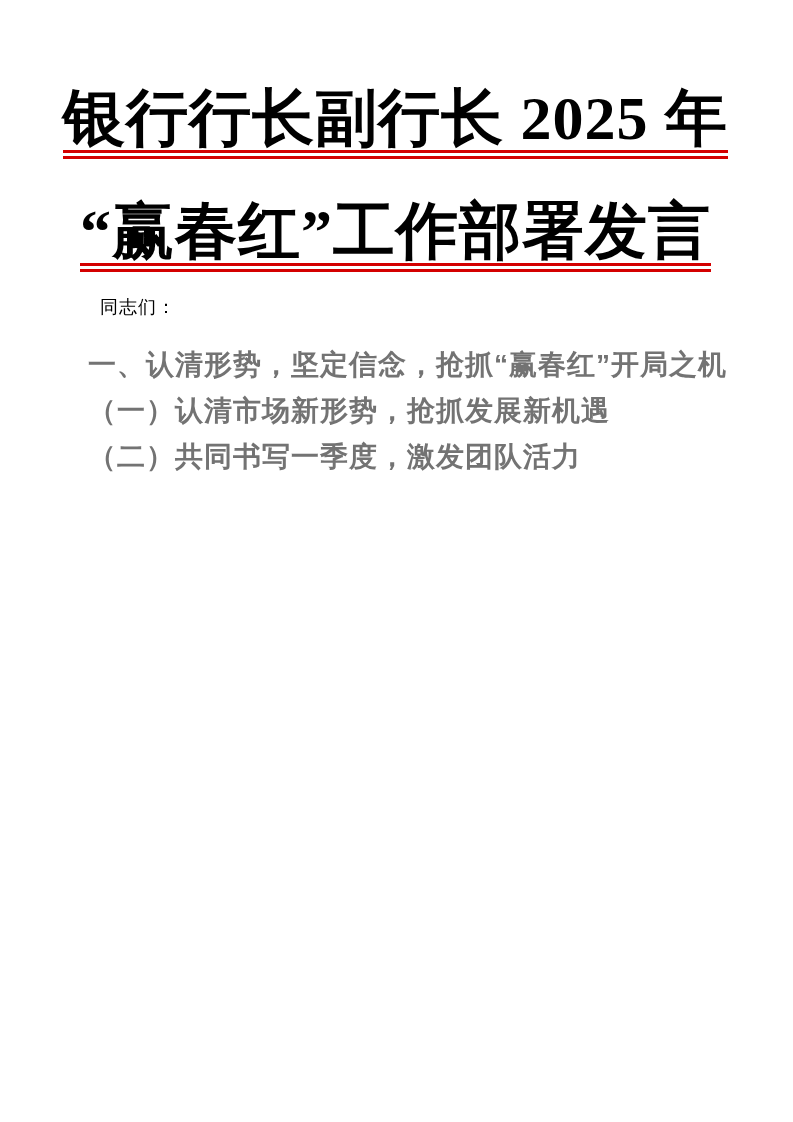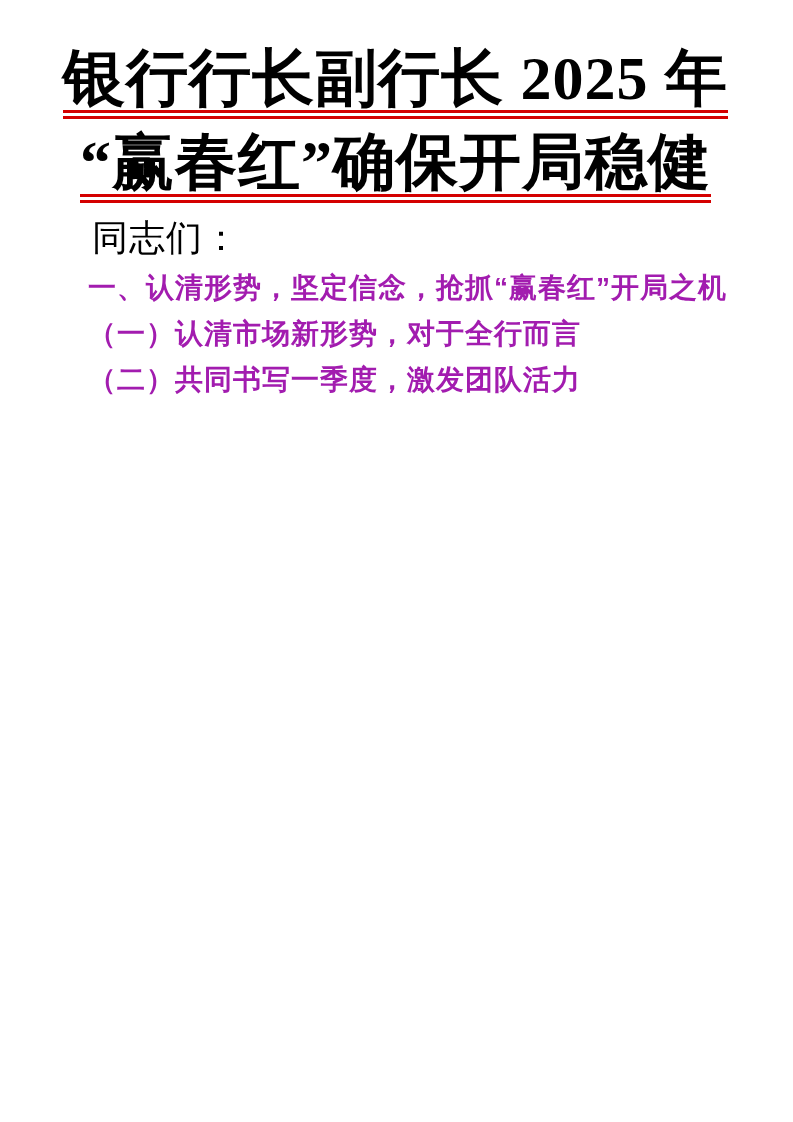--- a/index.html
+++ b/index.html
@@ -17,67 +17,67 @@
     margin: 0 auto;
     background: var(--page_bg, #fff);
     color: var(--text, #000);
     padding: 46px 45px 0 43px;
     overflow: hidden;
     font-family: "Liberation Serif", "DejaVu Serif", serif;
   }
 
   
   .doc-title { margin: 0 0 12px 0; text-align: center; font-weight: bold; }
-  .title-line { line-height: 1; margin-bottom: 11px; white-space: nowrap; }
+  .title-line { line-height: 1; margin-bottom: 11px; white-space: nowrap; margin-top: 40px; }
   .title-line .u {
     display: inline-block;
     font-size: 62px;
     line-height: 64px;
     letter-spacing: 1px;
     border-bottom: 9px double var(--underline_red, #d40000);
     font-family: "Liberation Serif", "DejaVu Serif", serif;
   }
 
   
   .body-par {
-    margin: 4px;
-    font-size: 36px;
+    margin: 12px;
+    font-size: 18px;
     line-height: 46px;
     letter-spacing: 1px;
     text-align: justify;
     text-indent: 45px;
     font-weight: normal;
     font-family: "Liberation Serif", "DejaVu Serif", serif;
   }
 
   
   .heading-main, .heading-sub {
     margin: 0;
     font-size: 28px;
     line-height: 46px;
     letter-spacing: 1px;
     text-indent: 45px;
     font-weight: bold;
-    color: #a21caf;
+    color: #737373;
     font-family: "Liberation Sans", "DejaVu Sans", sans-serif;
   }
 </style>
 </head>
 <body>
 
 <div class="page">
 
   <h1 class="doc-title">
     <div class="title-line"><span class="u">银行行长副行长 2025 年</span></div>
-    <div class="title-line"><span class="u">“赢春红”确保开局稳健</span></div>
+    <div class="title-line"><span class="u">“赢春红”工作部署发言</span></div>
   </h1>
 
   <p class="body-par">同志们：</p>
 
 
   <h2 class="heading-main">一、认清形势，坚定信念，抢抓“赢春红”开局之机</h2>
 
-  <h3 class="heading-sub">（一）认清市场新形势，对于全行而言</h3>
+  <h3 class="heading-sub">（一）认清市场新形势，抢抓发展新机遇</h3>
 
 
   <h3 class="heading-sub">（二）共同书写一季度，激发团队活力</h3>
 
 </div>
 
 </body></html>

